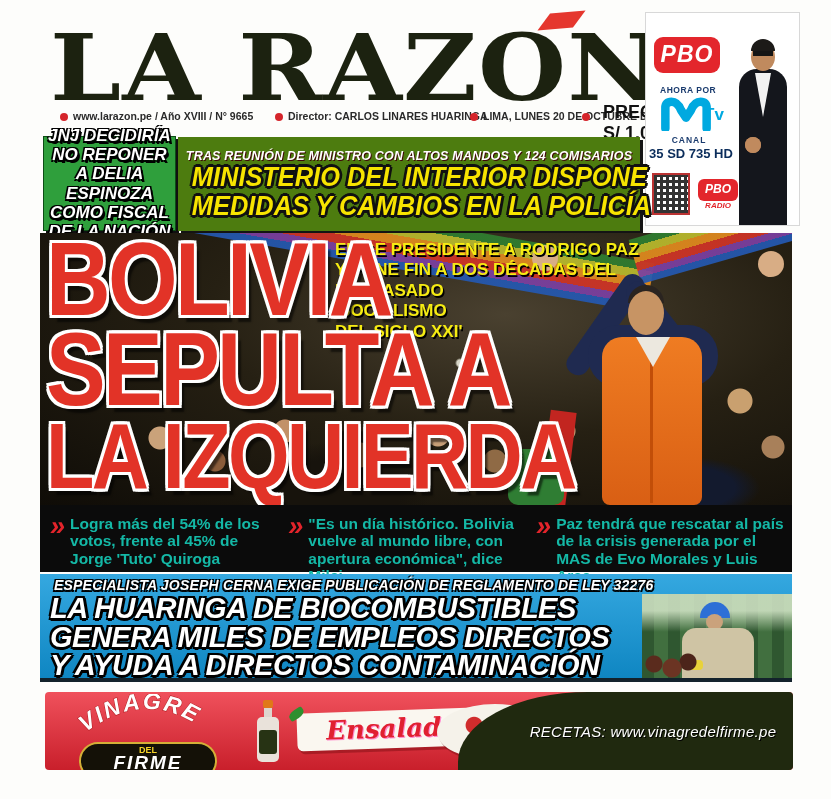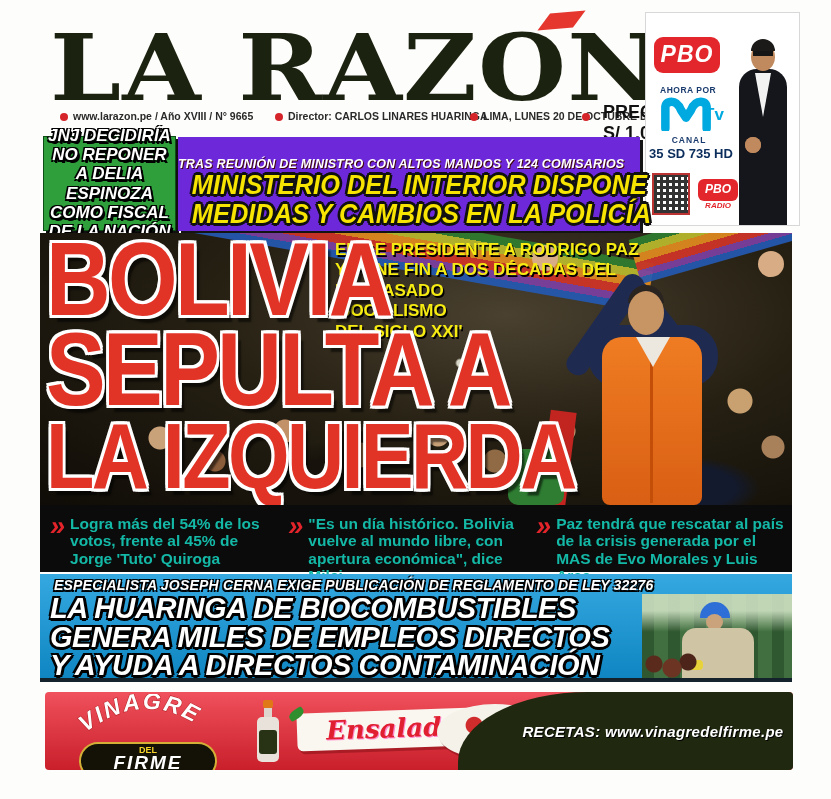--- a/index.html
+++ b/index.html
@@ -63,22 +63,22 @@
   
   .jnj { position:absolute; left:43px; top:136px; width:133px; height:95px; background:#2f9f3c;
          border:1px solid #0d4d16; box-shadow:3px 3px 0 #101010; display:flex; align-items:center;
          justify-content:center; padding:4px 3px; }
   .jnj span { color:#fff; font-size:17px; line-height:1.12; font-weight:900; font-style:italic;
               text-align:center;
               text-shadow:-1.5px -1.5px 0 #000, 1.5px -1.5px 0 #000, -1.5px 1.5px 0 #000,
                           1.5px 1.5px 0 #000, 2.5px 2.5px 0 #000; }
 
   
-  .interior { position:absolute; left:178px; top:137px; width:462px; height:94px; background:#6d28d9;
-              box-shadow:3px 3px 0 #141414; padding-top:20px; }
+  .interior { position:absolute; left:178px; top:137px; width:462px; height:94px; background:#4d7c0f;
+              box-shadow:3px 3px 0 #141414; text-align:center; padding-top:12px; }
   .interior .kicker { color:#fff; font-size:12.5px; font-weight:900; font-style:italic;
                       letter-spacing:.2px; text-shadow:1px 1px 0 #40060a; }
   .interior .hline { color:#f7e400; font-size:27px; line-height:29px; font-weight:900;
                      font-style:italic; transform:scaleX(.94); transform-origin:center;
                      white-space:nowrap;
                      text-shadow:-2px -2px 0 #111, 2px -2px 0 #111, -2px 2px 0 #111, 2px 2px 0 #111,
                                  0 3px 0 #111, 3px 0 0 #111, 0 -3px 0 #111, -3px 0 0 #111; }
 
   
   .photo { position:absolute; left:40px; top:233px; width:752px; height:272px; overflow:hidden;
@@ -173,21 +173,21 @@
                        background:radial-gradient(circle at 12px 16px,#5a2b1d 0 8px,transparent 9px),
                                   radial-gradient(circle at 30px 20px,#6b3423 0 9px,transparent 10px),
                                   radial-gradient(circle at 46px 14px,#4c241a 0 8px,transparent 9px); }
 
   
   .vinagre { position:absolute; left:45px; top:692px; width:748px; height:78px; border-radius:4px;
              background:linear-gradient(180deg,#f0515c,#c91f2b); overflow:hidden; }
   .wave { position:absolute; right:0; top:0; width:335px; height:78px; background:#20290f;
           border-top-left-radius:130px 70px; display:flex; align-items:center; justify-content:center;
           padding-left:55px; }
-  .wave span { color:#fff; font-size:15px; font-weight:700; font-style:italic; letter-spacing:.3px;
+  .wave span { color:#fff; font-size:15px; font-weight:400; font-style:italic; letter-spacing:.3px;
                text-shadow:1px 1px 0 #000; }
   .vin-logo { position:absolute; left:22px; top:2px; width:160px; height:74px; }
   .firme-badge { position:absolute; left:12px; top:32px; width:138px; height:38px; background:#141107;
                  border:2px solid #d4af37; border-radius:19px; text-align:center;margin-top:16px; }
   .firme-badge .del { display:block; color:#f5d327; font-size:9px; font-weight:900; margin-top:1px; }
   .firme-badge .firme { display:block; color:#fff; font-size:19px; font-weight:700; font-style:italic;
                         letter-spacing:2px; line-height:16px; }
   .bottle { position:absolute; left:212px; top:8px; width:22px; height:62px; }
   .bottle .cap { position:absolute; left:6px; top:0; width:10px; height:8px; background:#e07818;
                  border-radius:2px; }

